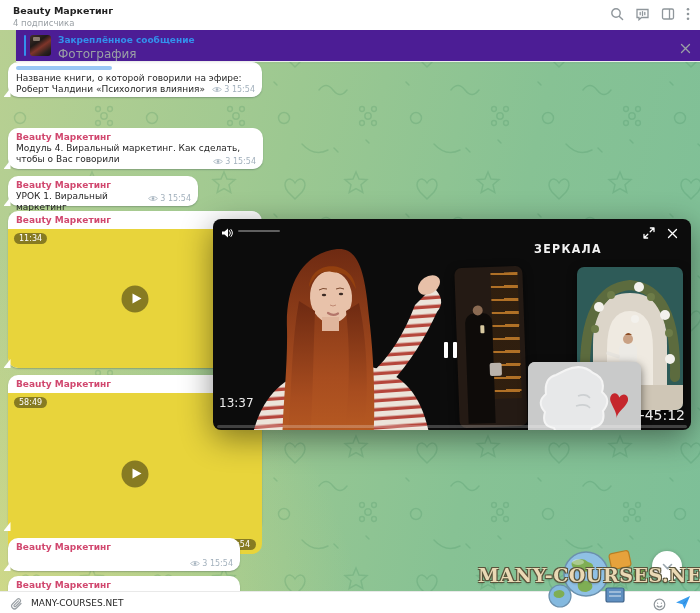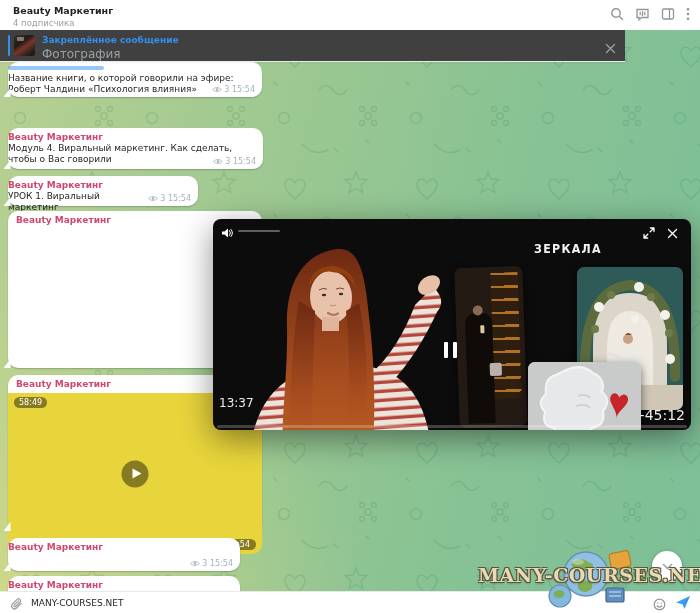--- a/index.html
+++ b/index.html
@@ -8,21 +8,21 @@
        font-family:"DejaVu Sans","Liberation Sans",sans-serif;-webkit-font-smoothing:antialiased}
 
   
   .header{position:absolute;left:0;top:0;width:700px;height:30px;background:#fff;z-index:12}
   .h-title{position:absolute;left:13px;top:5px;font-size:9.5px;font-weight:bold;color:#232323}
   .h-sub{position:absolute;left:13px;top:17.5px;font-size:8.5px;color:#9aa0a5}
   .h-icons{position:absolute;right:10px;top:7px;display:flex;gap:11px;align-items:center;color:#8f969b}
   .h-icons svg{display:block}
 
   
-  .pinned{position:absolute;left:0;top:30px;width:625px;height:32px;background:#404040;z-index:12;
+  .pinned{position:absolute;left:16px;top:30px;width:684px;height:32px;background:#4c1d95;z-index:12;
           border-bottom:1px solid #ececec;box-shadow:0 1px 2px rgba(0,0,0,.05)}
   .pin-bar{position:absolute;left:8px;top:5px;width:2px;height:21px;border-radius:1px;background:#3390ec}
   .pin-thumb{position:absolute;left:14px;top:5px;width:21px;height:21px;border-radius:3px;overflow:hidden;
              background:linear-gradient(145deg,#43322b 0%,#201a18 35%,#7e352a 55%,#2a211e 80%,#17110f 100%)}
   .pin-thumb i{position:absolute;left:3px;top:2px;width:7px;height:4px;background:rgba(230,210,190,.5);border-radius:1px}
   .pin-title{position:absolute;left:42px;top:4.5px;font-size:9px;font-weight:bold;color:#3390ec}
   .pin-sub{position:absolute;left:42px;top:17px;font-size:12px;color:#9aa0a5}
   .pin-close{position:absolute;right:9px;top:9px;color:#9aa0a5;cursor:pointer}
 
   
@@ -30,21 +30,21 @@
     background:
       radial-gradient(circle at -6% 108%, rgba(235,226,128,.65), rgba(235,226,128,0) 42%),
       linear-gradient(102deg,#b8d092 0%,#9cc891 38%,#87c294 68%,#7dbf98 100%)}
   .doodles{position:absolute;left:0;top:0;width:100%;height:100%;opacity:.9}
 
   
   .bb{position:absolute;background:#fff;border-radius:10px;z-index:5;
       box-shadow:0 1px 1.5px rgba(16,35,47,.25)}
   .bb::after{content:"";position:absolute;left:-4.5px;bottom:0;width:7px;height:9px;background:#fff;
       clip-path:polygon(0 100%,100% 0,100% 100%)}
-  .bb .inner{position:relative;padding:4px 8px 4px 0;height:100%}
+  .bb .inner{position:relative;padding:4px 8px 4px 8px;height:100%}
   .txt{font-size:9px;line-height:11px;color:#262626}
   .sender{font-size:9px;line-height:11px;font-weight:bold;color:#d1486f;white-space:nowrap}
   .meta{position:absolute;right:7px;bottom:3px;display:flex;align-items:center;gap:2.5px;
         font-size:8px;color:#a3b1bd;white-space:nowrap}
   .meta svg{display:block}
   .plink{width:96px;height:4px;margin:0 0 3px;border-radius:2px;background:rgba(51,144,236,.5)}
 
   .b1{left:8px;top:62px;width:254px;height:35px}
   .b2{left:8px;top:128px;width:255px;height:41px}
   .b3{left:8px;top:176px;width:190px;height:30px}
@@ -236,20 +236,26 @@
           </svg>
         <span>3</span>
         <span>15:54</span>
       </div>
     </div>
   </div>
 
   <div class="bb b4 bb-video">
     <div class="v-head">
       <div class="sender">Beauty Маркетинг</div>
+    </div>
+    <div class="v-media">
+      <span class="v-dur">11:34</span>
+      <span class="v-play">
+          <i></i>
+        </span>
     </div>
   </div>
 
   <div class="bb b5 bb-video">
     <div class="v-head">
       <div class="sender">Beauty Маркетинг</div>
     </div>
     <div class="v-media">
       <span class="v-dur">58:49</span>
       <span class="v-play">

